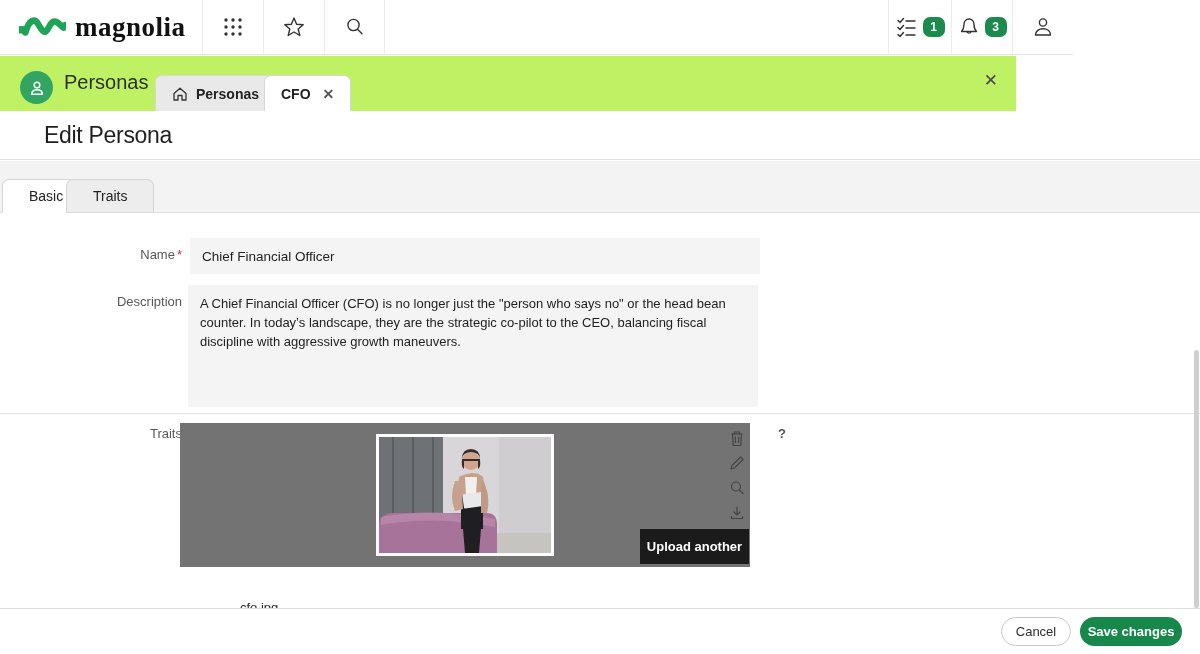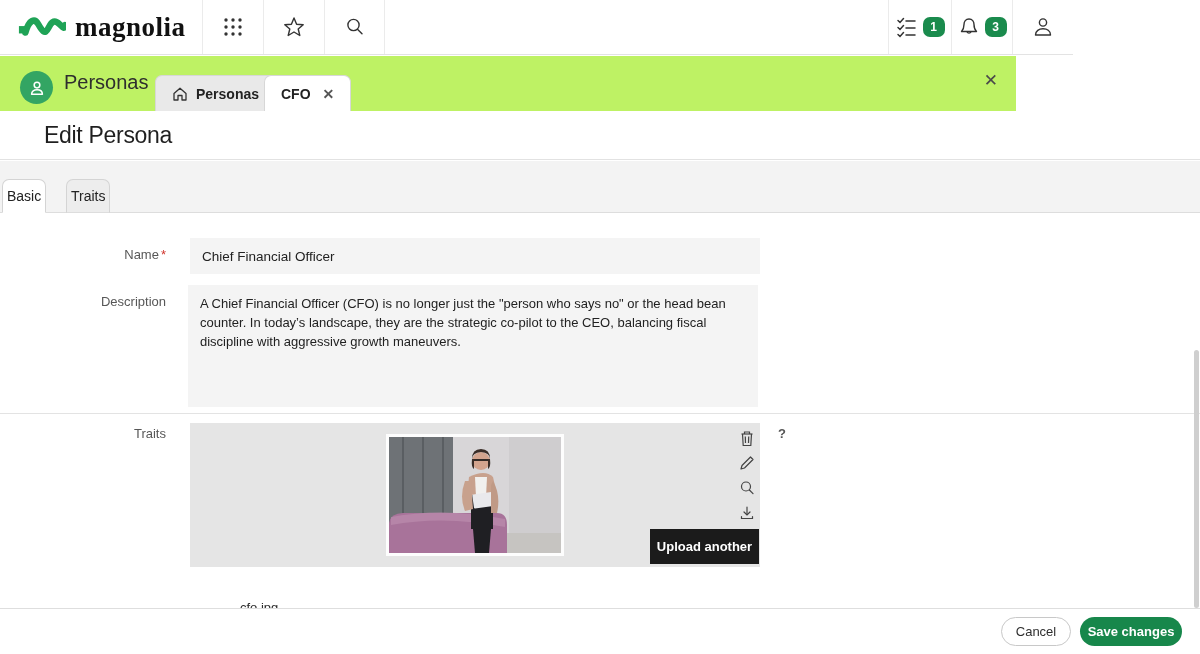--- a/index.html
+++ b/index.html
@@ -36,36 +36,36 @@
 
   
   .dialog-head { position:absolute; left:0; top:111px; width:1200px; height:49px; background:#fff;
                  border-bottom:1px solid #e2e2e2; display:flex; align-items:center; padding-left:20px; }
   .dialog-title { font-size:23px; color:#1f1f1f; letter-spacing:-0.3px;margin-left:24px; }
 
   
   .tabband { position:absolute; left:0; top:161px; width:1200px; height:52px; background:#f3f3f3;
              border-bottom:1px solid #dddddd; }
   .form-tab { position:absolute; bottom:-1px; height:34px; display:flex; align-items:center;
-              padding:0 4px; font-size:14px; color:#222; border:1px solid #d4d4d4;
+              padding:0 26px; font-size:14px; color:#222; border:1px solid #d4d4d4;
               border-radius:7px 7px 0 0; cursor:pointer; }
   .form-tab.active { left:2px; background:#fff; border-bottom:1px solid #fff; }
   .form-tab.inactive { left:66px; background:#ededed; border-bottom:1px solid #dddddd; }
 
   
   .form-area { position:absolute; left:0; top:213px; width:1200px; height:395px; background:#fff; overflow:hidden; }
-  .field-label { position:absolute; left:0; width:166px; text-align:right; font-size:13px; color:#575757; }
+  .field-label { position:absolute; left:16px; width:166px; text-align:right; font-size:13px; color:#575757; }
   .req { color:#d0342c; margin-left:2px; }
   .name-input { position:absolute; left:190px; top:25px; width:570px; height:36px; background:#f4f4f4;
                 display:flex; align-items:center; padding:0 12px; font-size:13.5px; color:#222; }
   .desc-input { position:absolute; left:188px; top:72px; width:570px; height:122px; background:#f4f4f4;
                 padding:9px 12px; font-size:13px; line-height:19px; color:#222; }
   .section-divider { position:absolute; left:0; top:200px; width:1200px; height:1px; background:#e3e3e3; }
 
-  .image-box { position:absolute; left:190px; top:210px; width:570px; height:144px; background:#e5e5e5; }
+  .image-box { position:absolute; left:180px; top:210px; width:570px; height:144px; background:#737373; }
   .photo { position:absolute; left:199px; top:14px; width:172px; height:116px; background:#d6d4d6;
            box-shadow:0 0 0 3px #fdfdfd; overflow:hidden; }
   .img-action { position:absolute; left:548px; width:18px; height:18px; display:flex; align-items:center;
                 justify-content:center; cursor:pointer; }
   .upload-btn { position:absolute; left:460px; top:106px; width:109px; height:35px; background:#1b1b1b;
                 color:#fff; font-size:13px; font-weight:bold; display:flex; align-items:center;
                 justify-content:center; cursor:pointer; border:none; }
   .help-q { position:absolute; left:778px; top:213px; font-size:13px; font-weight:bold; color:#555; }
   .clipped-filename { position:absolute; left:240px; top:387px; font-size:13px; color:#2c2c2c; }
 

